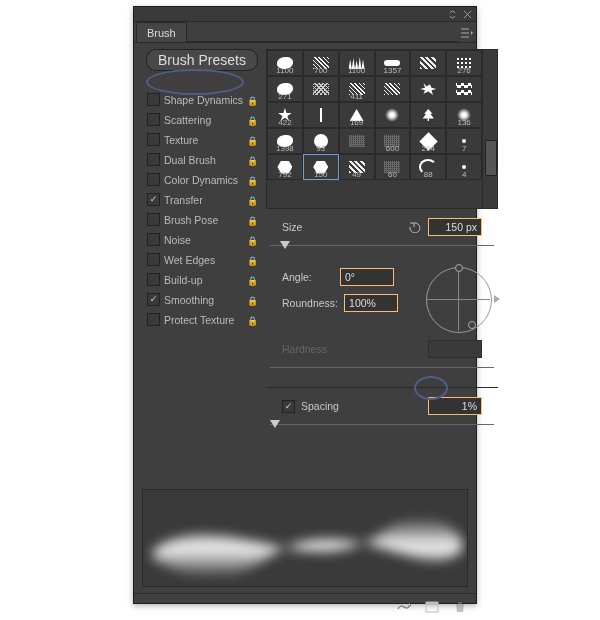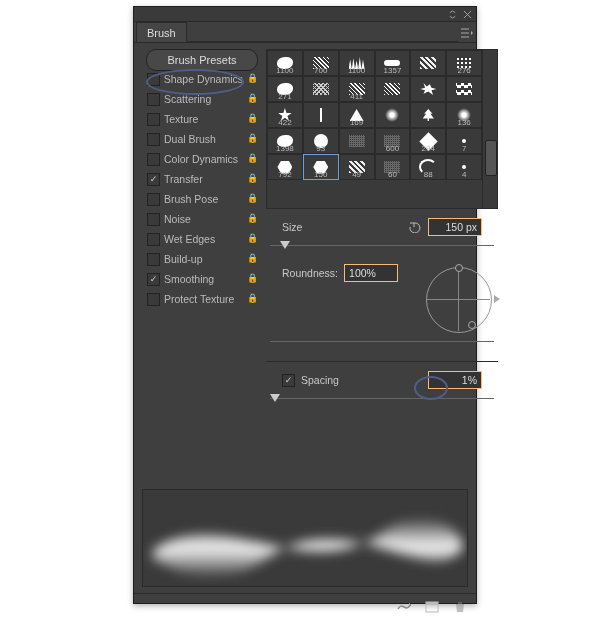--- a/index.html
+++ b/index.html
@@ -7,24 +7,24 @@
   .panel{position:absolute;left:133px;top:6px;width:342px;height:596px;background:#3f3f3f;border:1px solid #1d1d1d;box-shadow:0 2px 6px rgba(0,0,0,.3)}
   .titlebar{height:14px;background:#3a3a3a;border-bottom:1px solid #2a2a2a;display:flex;justify-content:flex-end;align-items:center;padding:0 4px;gap:6px}
   .tb-ic{width:9px;height:9px;display:flex;align-items:center;justify-content:center;color:#aaa}
   .tb-ic svg{width:9px;height:9px}
   .tabbar{height:20px;display:flex;align-items:flex-end;border-bottom:1px solid #2a2a2a;padding-left:2px}
   .tab{height:19px;padding:0 10px;display:flex;align-items:center;background:#454545;border:1px solid #2a2a2a;border-bottom:none;color:#ddd;font-size:11px}
   .tab-pad{flex:1;height:19px;border-bottom:1px solid #2a2a2a}
   .flyout{margin-left:auto;width:18px;height:18px;display:flex;align-items:center;justify-content:center;color:#aaa}
   .body{display:flex;height:434px;padding:6px 4px 0 6px}
   .sidebar{width:124px;display:flex;flex-direction:column;gap:0}
-  .btn{height:20px;border:1px solid #222;border-radius:10px;background:#484848;margin:0 6px 1px 6px;display:flex;align-items:center;justify-content:center;color:#ddd;font-size:11px}
+  .btn{height:20px;border:1px solid #222;border-radius:10px;background:#484848;margin:0 6px 16px 6px;display:flex;align-items:center;justify-content:center;color:#ddd;font-size:14px}
   .btn.sel{background:#405060;border-color:#2f4a66}
   .annot{position:absolute;pointer-events:none;border:2px solid #515d89;border-radius:50%;width:94px;height:22px;left:146px;top:69px}
-  .opt{height:18px;margin:0 2px;display:flex;align-items:flex-start;padding:0 4px;border:1px solid transparent;gap:4px}
+  .opt{height:18px;margin:0 2px;display:flex;align-items:flex-end;padding:0 4px;border:1px solid transparent;gap:4px}
   .chk{width:11px;height:11px;border:1px solid #222;background:#3a3a3a;display:flex;align-items:center;justify-content:center;color:#d0d0d0;font-size:9px;line-height:1}
   .lbl{flex:1;color:#bbb;font-size:10.5px;white-space:nowrap}
   .lock{width:10px;color:#888;font-size:9px}
   .right{flex:1;display:flex;flex-direction:column;padding-left:2px}
   .grid-wrap{height:158px;display:flex;border:1px solid #2a2a2a;background:#3a3a3a;margin-bottom:6px}
   .grid{flex:1;overflow:hidden;display:grid;grid-template-columns:repeat(6,1fr);grid-auto-rows:26px;gap:0}
   .cell{border:1px solid #2a2a2a;margin:0;position:relative;display:flex;flex-direction:column;align-items:center;justify-content:center;background:#3a3a3a}
   .cell.sel{border:1px solid #6aa0e0}
   .thumb{width:20px;height:14px;display:flex;align-items:center;justify-content:center}
   .sz{font-size:8px;color:#bbb;position:absolute;bottom:0;left:0;right:0;text-align:center}
@@ -375,35 +375,44 @@
               </svg>
             </span>
           <span class="input">150 px</span>
         </div>
         <div class="slider">
             <div class="knob" style="left:10px"></div>
           </div>
 
         <div class="sect">
           <div class="col">
+            <div class="row" style="gap:6px;margin-top:8px">
+              <span style="min-width:52px">Angle:</span>
+              <span class="input" style="min-width:44px;text-align:left;justify-content:flex-start">0°</span>
+            </div>
             <div class="row" style="gap:6px;margin-top:4px">
               <span style="min-width:52px">Roundness:</span>
               <span class="input" style="min-width:44px;text-align:center;justify-content:flex-start">100%</span>
             </div>
           </div>
           <div class="angle-wid">
             <div class="circ"></div>
               <div class="cross1"></div>
               <div class="cross2"></div>
               <div class="arrow"></div>
               <div class="hand1"></div>
               <div class="hand2"></div>
           </div>
         </div>
 
+        <div class="row dim" style="margin-top:4px">
+          <span>Hardness</span>
+          <span class="spacer"></span>
+          <span class="input dim" style="background:#3a3a3a;border-color:#2e2e2e"></span>
+        </div>
         <div class="slider dim"></div>
 
         <div class="divider"></div>
 
         <div class="row">
           <span class="chk">✓</span>
           <span style="width:6px"></span>
           <span>Spacing</span>
           <span class="spacer"></span>
           <span class="input">1%</span>

